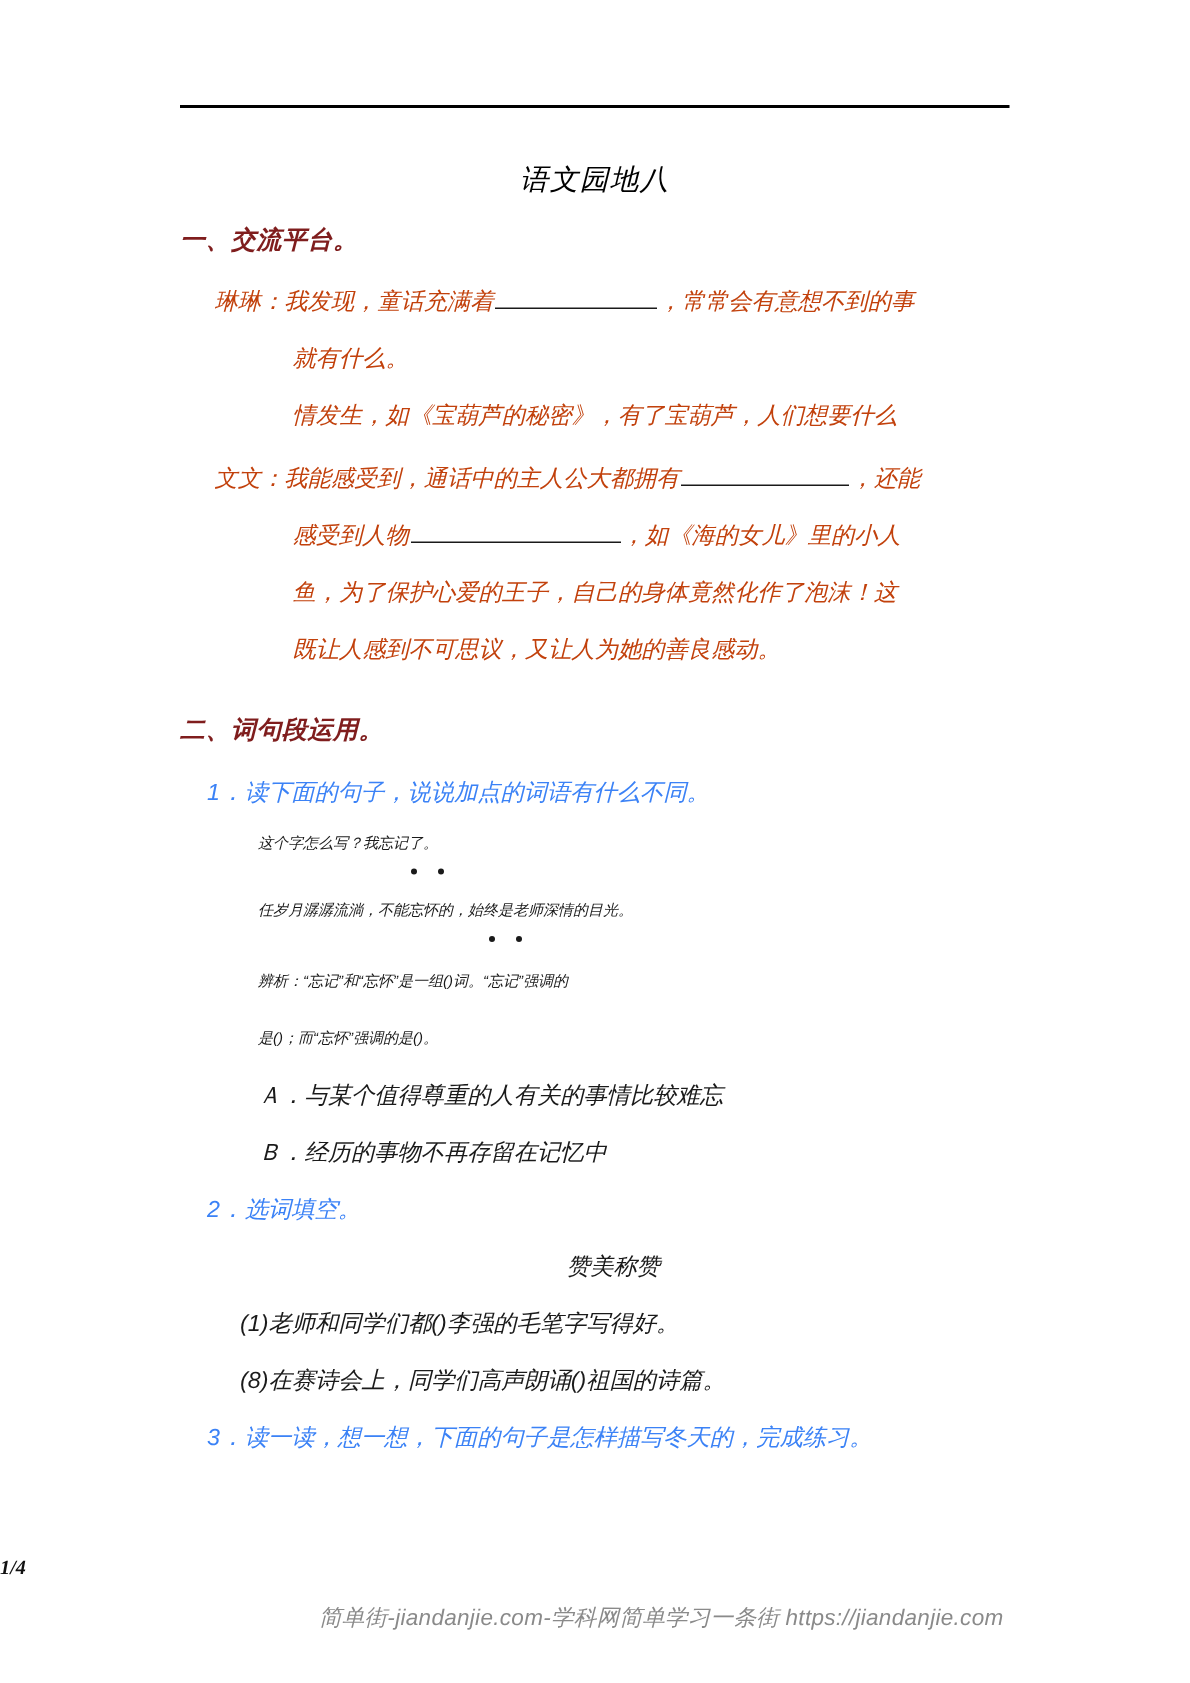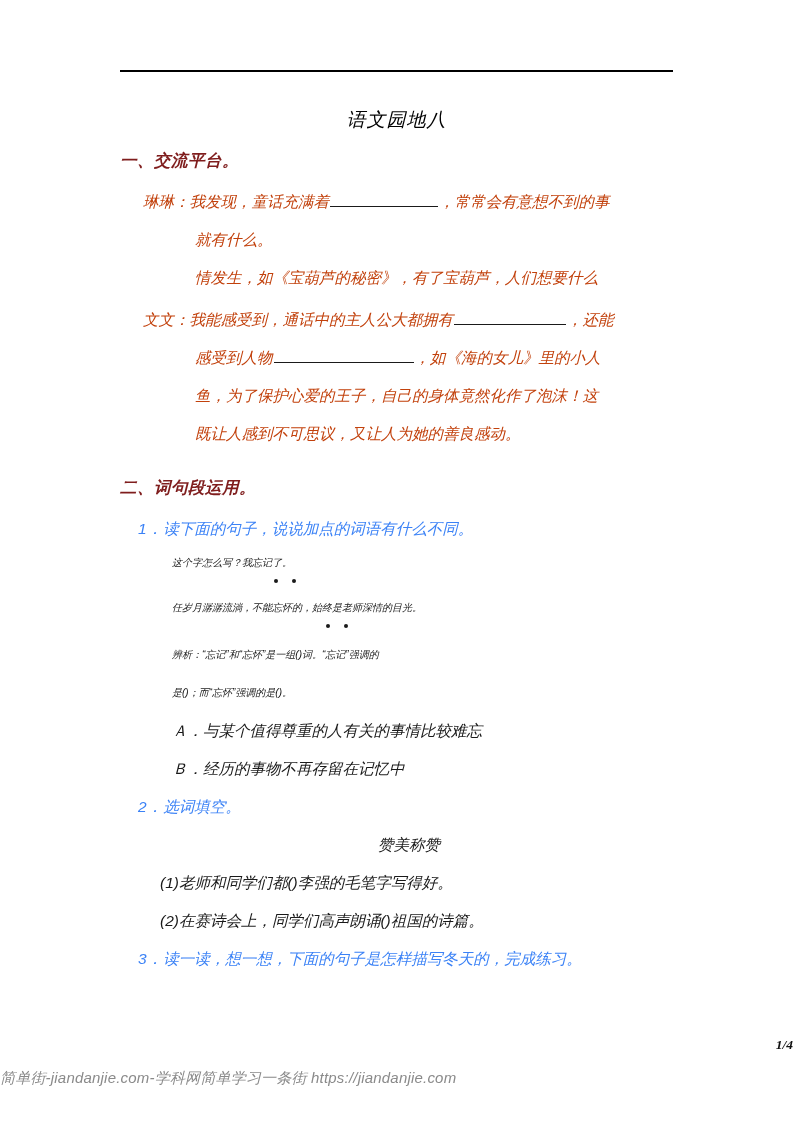--- a/index.html
+++ b/index.html
@@ -131,32 +131,32 @@
     border-radius: 50%;
     background: #1a1a1a;
   }
 
   
   .page-number {
     position: absolute;
     left: 0;
     top: 1037px;
     width: 793px;
-    text-align: right;
+    text-align: left;
     font-family: "Liberation Serif", "DejaVu Serif", serif;
     font-weight: bold;
     font-size: 13.5px;
     color: #111;
   }
   .watermark {
     position: absolute;
     left: 0;
     top: 1069px;
     width: 669px;
-    text-align: left;
+    text-align: right;
     font-size: 15px;
     color: #8a8a8a;
     letter-spacing: 0.2px;
   }
 </style>
 </head>
 <body>
 
 <div class="page">
 
@@ -201,21 +201,21 @@
     <div class="sub">是()；而“忘怀”强调的是()。</div>
 
     <div class="opt">Ａ．与某个值得尊重的人有关的事情比较难忘</div>
     <div class="opt">Ｂ．经历的事物不再存留在记忆中</div>
 
     <div class="item"><span class="item-num">2．</span><span>选词填空。</span></div>
 
     <div class="wordbank">赞美称赞</div>
 
     <div class="blankitem">(1)老师和同学们都()李强的毛笔字写得好。</div>
-    <div class="blankitem">(2)在赛诗会上，同学们高声朗诵()祖国的诗篇。</div>
+    <div class="blankitem">(8)在赛诗会上，同学们高声朗诵()祖国的诗篇。</div>
 
     <div class="item"><span class="item-num">3．</span><span>读一读，想一想，下面的句子是怎样描写冬天的，完成练习。</span></div>
 
   </div>
 
   <div class="page-number">1/4</div>
   <div class="watermark">简单街-jiandanjie.com-学科网简单学习一条街 https://jiandanjie.com</div>
 
 </div>
 

